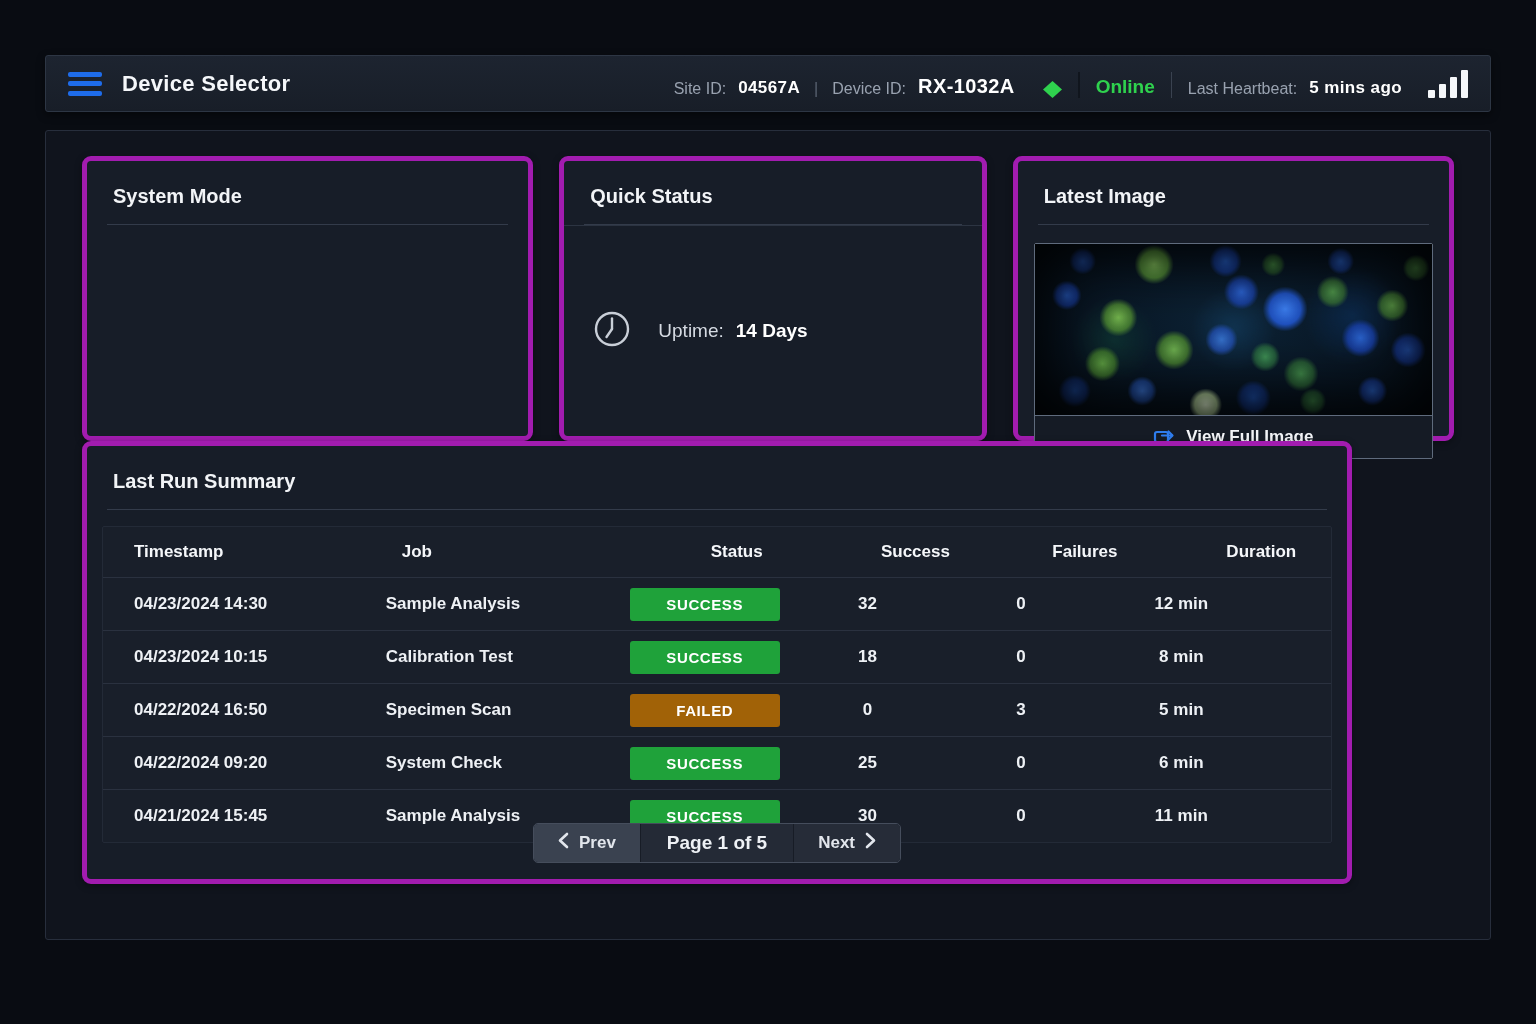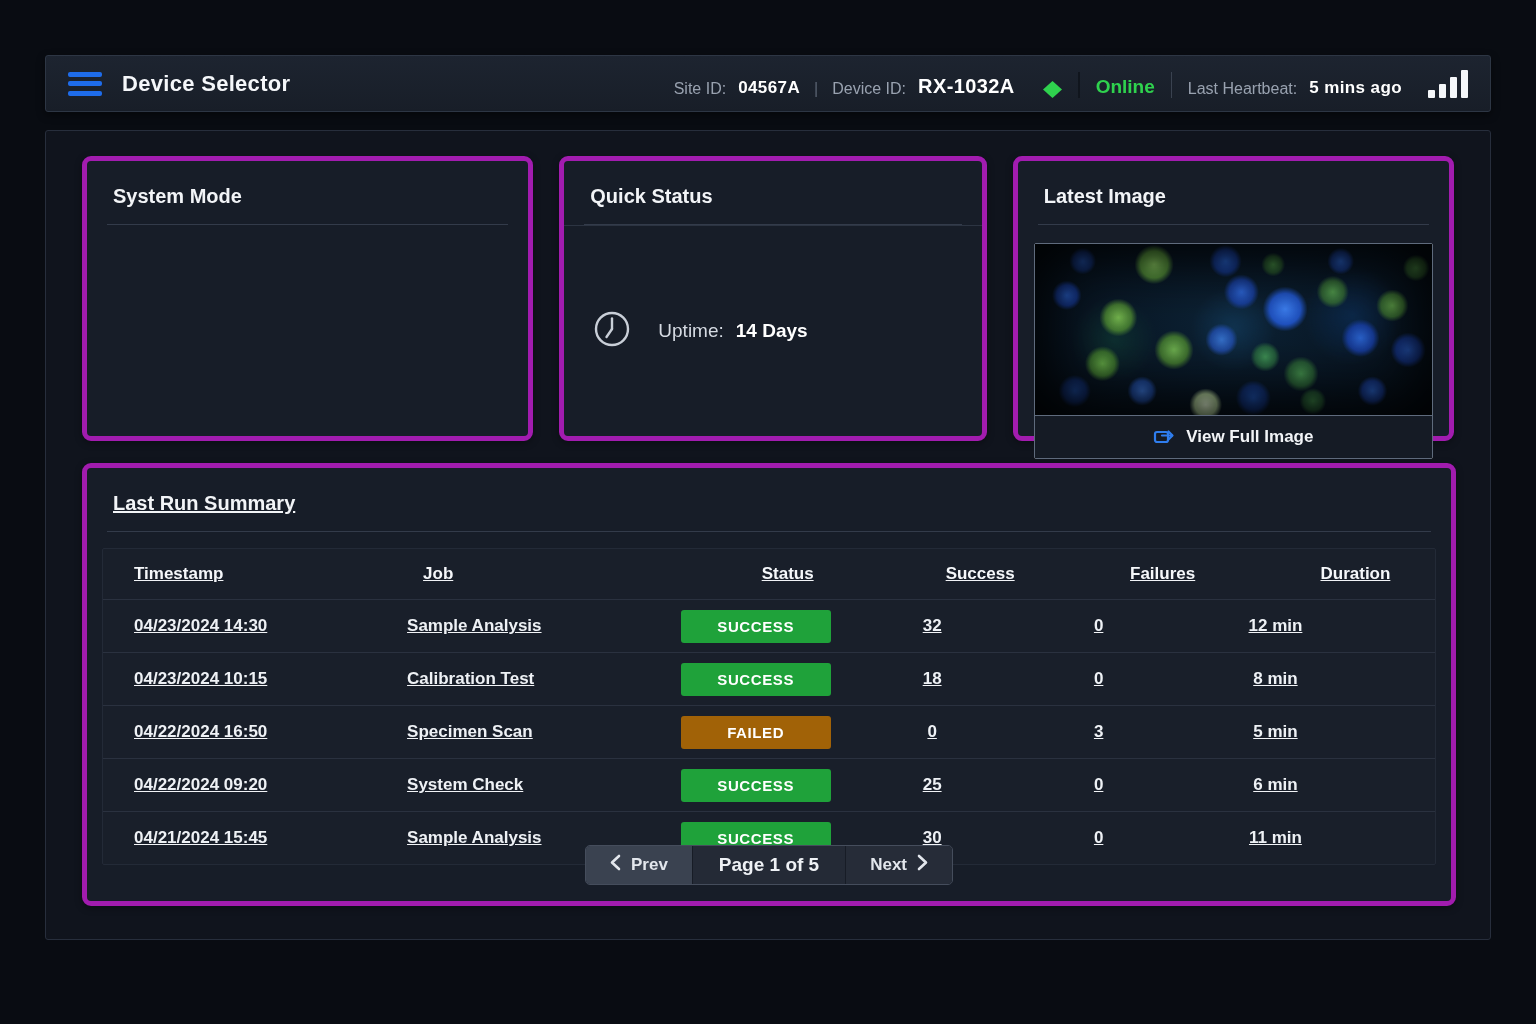--- a/index.html
+++ b/index.html
@@ -98,21 +98,21 @@
       radial-gradient(ellipse at 50% 45%, #0d2336 0%, #081522 55%, #040a10 100%);
     box-shadow:inset 0 0 55px 18px rgba(0,0,0,.78);
   }
   .img-action{
     height:42px; display:flex; align-items:center; justify-content:center; gap:11px;
     background:#151b25; cursor:pointer;
   }
   .img-action-label{ font-size:17px; font-weight:600; color:#f2f4f7; }
 
   
-  .card.last-run{ margin-top:22px; width:1374px; height:443px; position:relative;text-decoration:underline; }
+  .card.last-run{ width:1270px; height:443px; position:relative; }
   .table-box{
     margin:16px 15px 0 15px; background:#191f2a; border:1px solid #232a37;
     border-radius:2px;
   }
   .t-grid{ display:grid; grid-template-columns:20.5% 21.5% 14% 12.5% 12.5% 19%; align-items:center; }
   .t-head{ height:50px;gap:16px; }
   .t-head .cell{ font-size:17px; font-weight:700; color:#f5f7fa; }
   .t-row{ height:53px; border-top:1px solid #2a313f; }
   .cell{ font-size:17px; font-weight:600; color:#eef1f5; }
   .cell.left{ text-align:left; padding-left:31px; }

